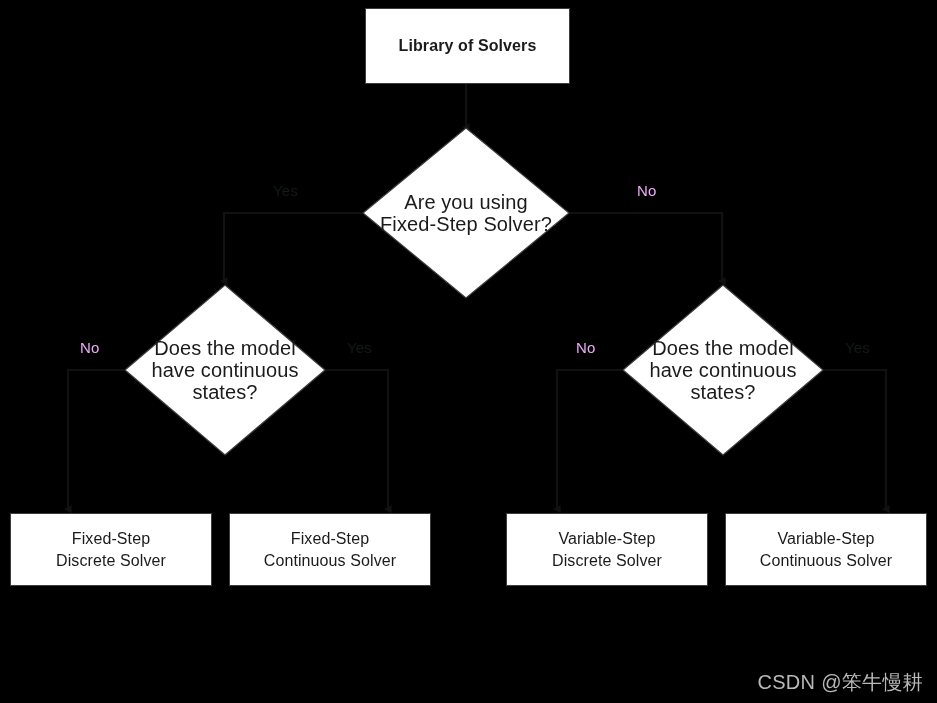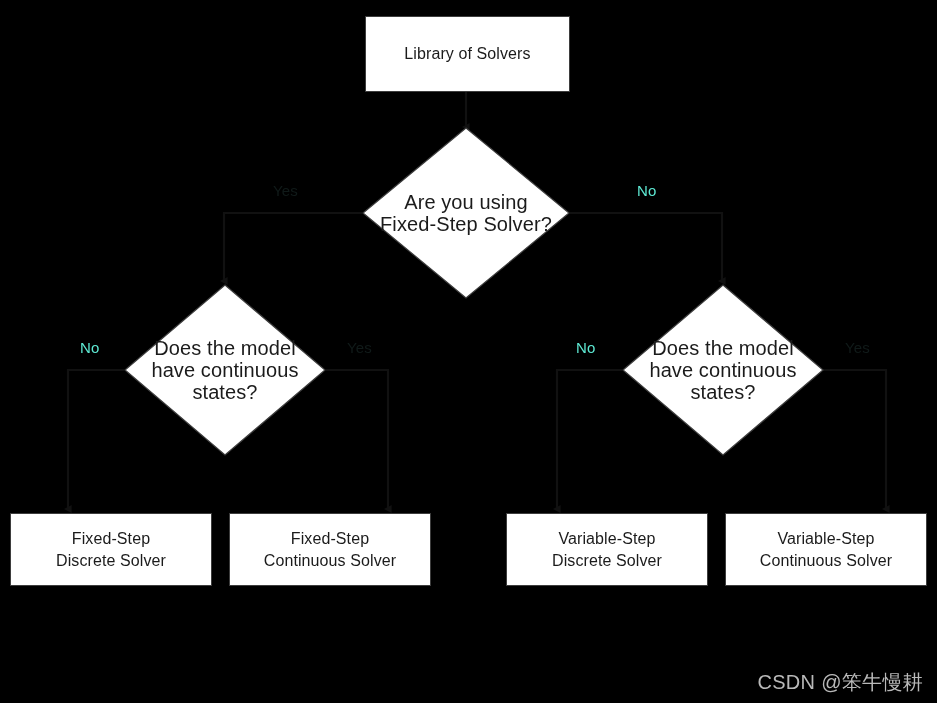--- a/index.html
+++ b/index.html
@@ -58,21 +58,21 @@
     font-size: 20px;
     line-height: 22px;
     white-space: pre-line;
     letter-spacing: 0.1px;
     pointer-events: none;
   }
   .edge-label {
     position: absolute;
     font-size: 15px;
     line-height: 17px;
-    color: #5eead4;
+    color: #f0abfc;
     letter-spacing: 0.2px;
     white-space: nowrap;
   }
   .edge-label.dim {
     color: #101a19;
   }
   .watermark {
     position: absolute;
     right: 14px;
     bottom: 12px;
@@ -118,21 +118,21 @@
 
     <g>
       <path d="M 622 370 L 557 370 L 557 509" stroke="#111111" stroke-width="2.2" fill="none" marker-end="url(#arrowhead)"></path>
     </g>
 
     <g>
       <path d="M 822 370 L 886 370 L 886 509" stroke="#111111" stroke-width="2.2" fill="none" marker-end="url(#arrowhead)"></path>
     </g>
   </svg>
 
-  <div class="node-box" style="left:365px; top:16px; width:205px; height:76px;">
+  <div class="node-box" style="left:365px; top:8px; width:205px; height:76px;font-weight:bold;">
     <span>Library of Solvers</span>
   </div>
 
   <div class="diamond-wrap" style="left:362px; top:127px; width:208px; height:172px;">
     <svg class="diamond-shape" viewBox="0 0 208 172" preserveAspectRatio="none">
       <polygon points="104,1 207,86 104,171 1,86" fill="#ffffff" stroke="#3d3d3d" stroke-width="1.2"></polygon>
     </svg>
     <span class="diamond-label">Are you using
 Fixed-Step Solver?</span>
   </div>

